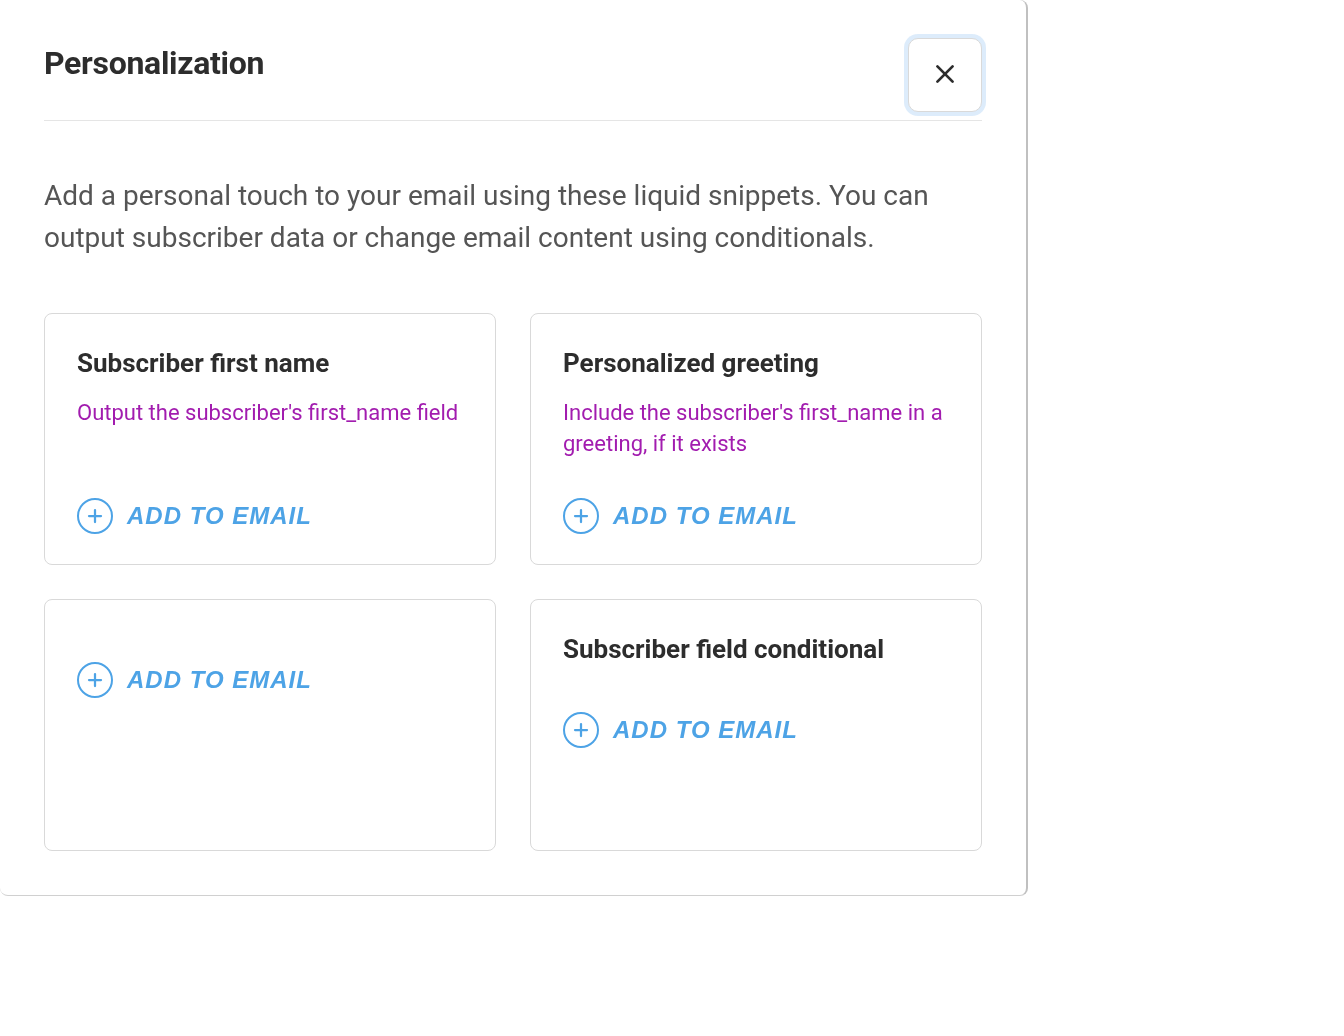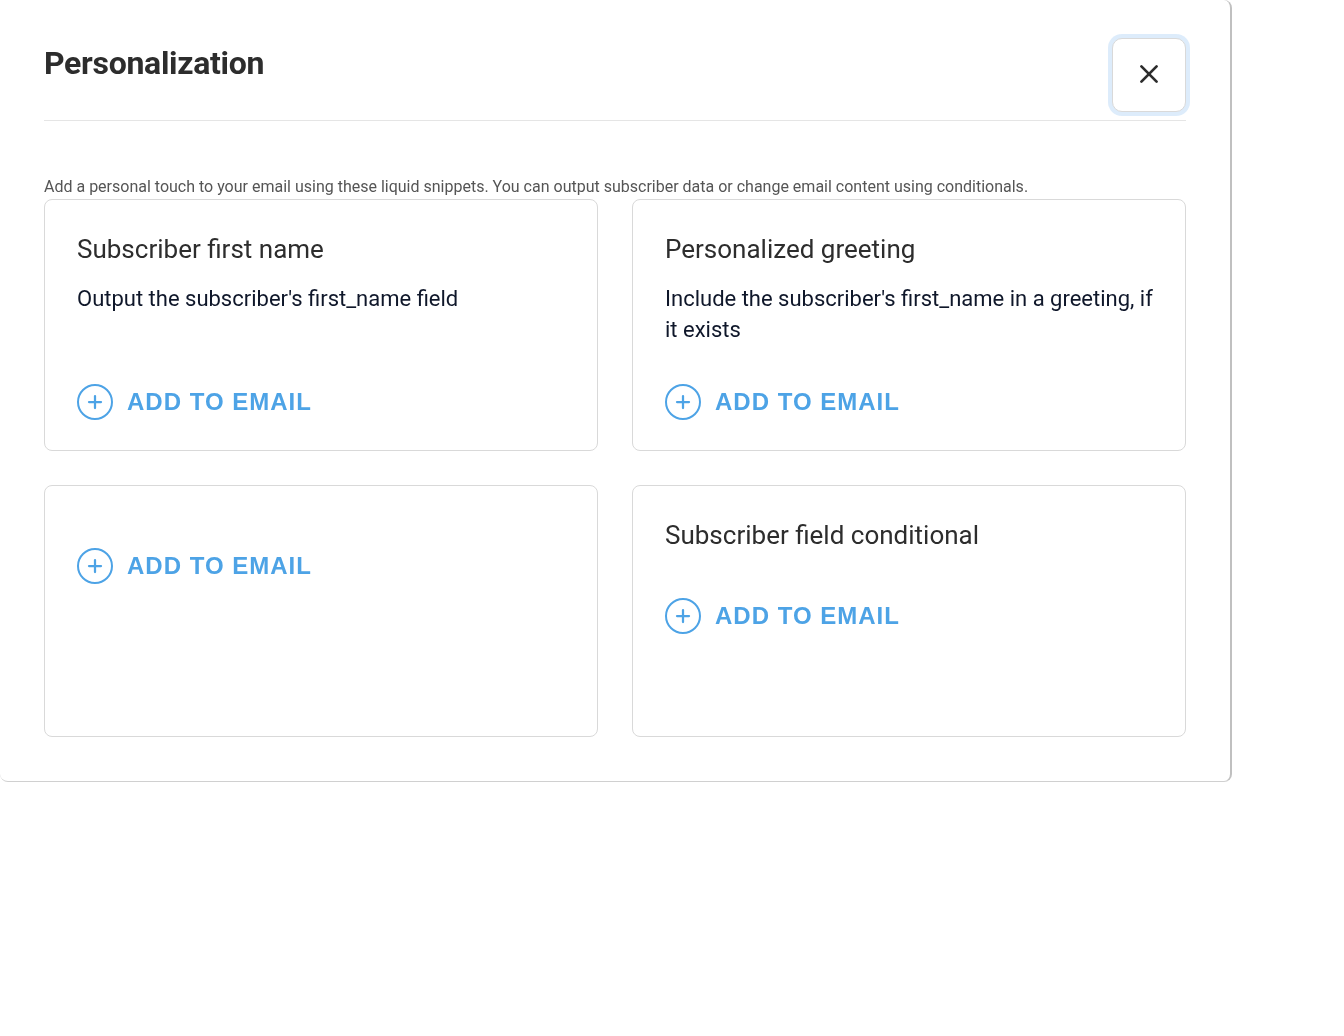--- a/index.html
+++ b/index.html
@@ -8,21 +8,21 @@
       padding: 0;
     }
     
     body {
       font-family: -apple-system, BlinkMacSystemFont, "Segoe UI", Roboto, Helvetica, Arial, sans-serif;
       background: #fff;
       color: #2d2d2d;
     }
     
     .modal {
-      width: 1232px;
+      width: 1028px;
       background: #fff;
       border-radius: 8px;
       padding: 44px;
       border-right: 2px solid #c0c0c0;
       border-bottom: 1px solid #d0d0d0;
       position: relative;
     }
     
     .modal-header {
       display: flex;
@@ -59,64 +59,66 @@
       height: 26px;
     }
     
     .divider {
       height: 1px;
       background: #e5e5e5;
       margin-bottom: 54px;
     }
     
     .description {
-      font-size: 16px;
+      font-size: 28px;
       color: #555;
       line-height: 1.5;
+      margin-bottom: 54px;
       max-width: 1080px;
     }
     
     .grid {
       display: grid;
       grid-template-columns: 1fr 1fr;
       gap: 34px;
     }
     
     .card {
       border: 1px solid #d9d9d9;
       border-radius: 8px;
       padding: 34px 32px 30px 32px;
       display: flex;
       flex-direction: column;
       min-height: 252px;
     }
     
     .card-title {
       font-size: 26px;
-      font-weight: 400;
+      font-weight: 700;
       color: #2d2d2d;
       margin-bottom: 20px;
     }
     
     .card-description {
       font-size: 22px;
-      color: #0f172a;
+      color: #a21caf;
       line-height: 1.4;
       flex: 1;
     }
     
     .add-button {
       display: flex;
       align-items: center;
       gap: 14px;
       background: none;
       border: none;
       cursor: pointer;
       padding: 0;
       margin-top: 28px;
+      font-style: italic;
     }
     
     .plus-icon {
       width: 36px;
       height: 36px;
       border: 2.5px solid #4da3e6;
       border-radius: 50%;
       display: flex;
       align-items: center;
       justify-content: center;

